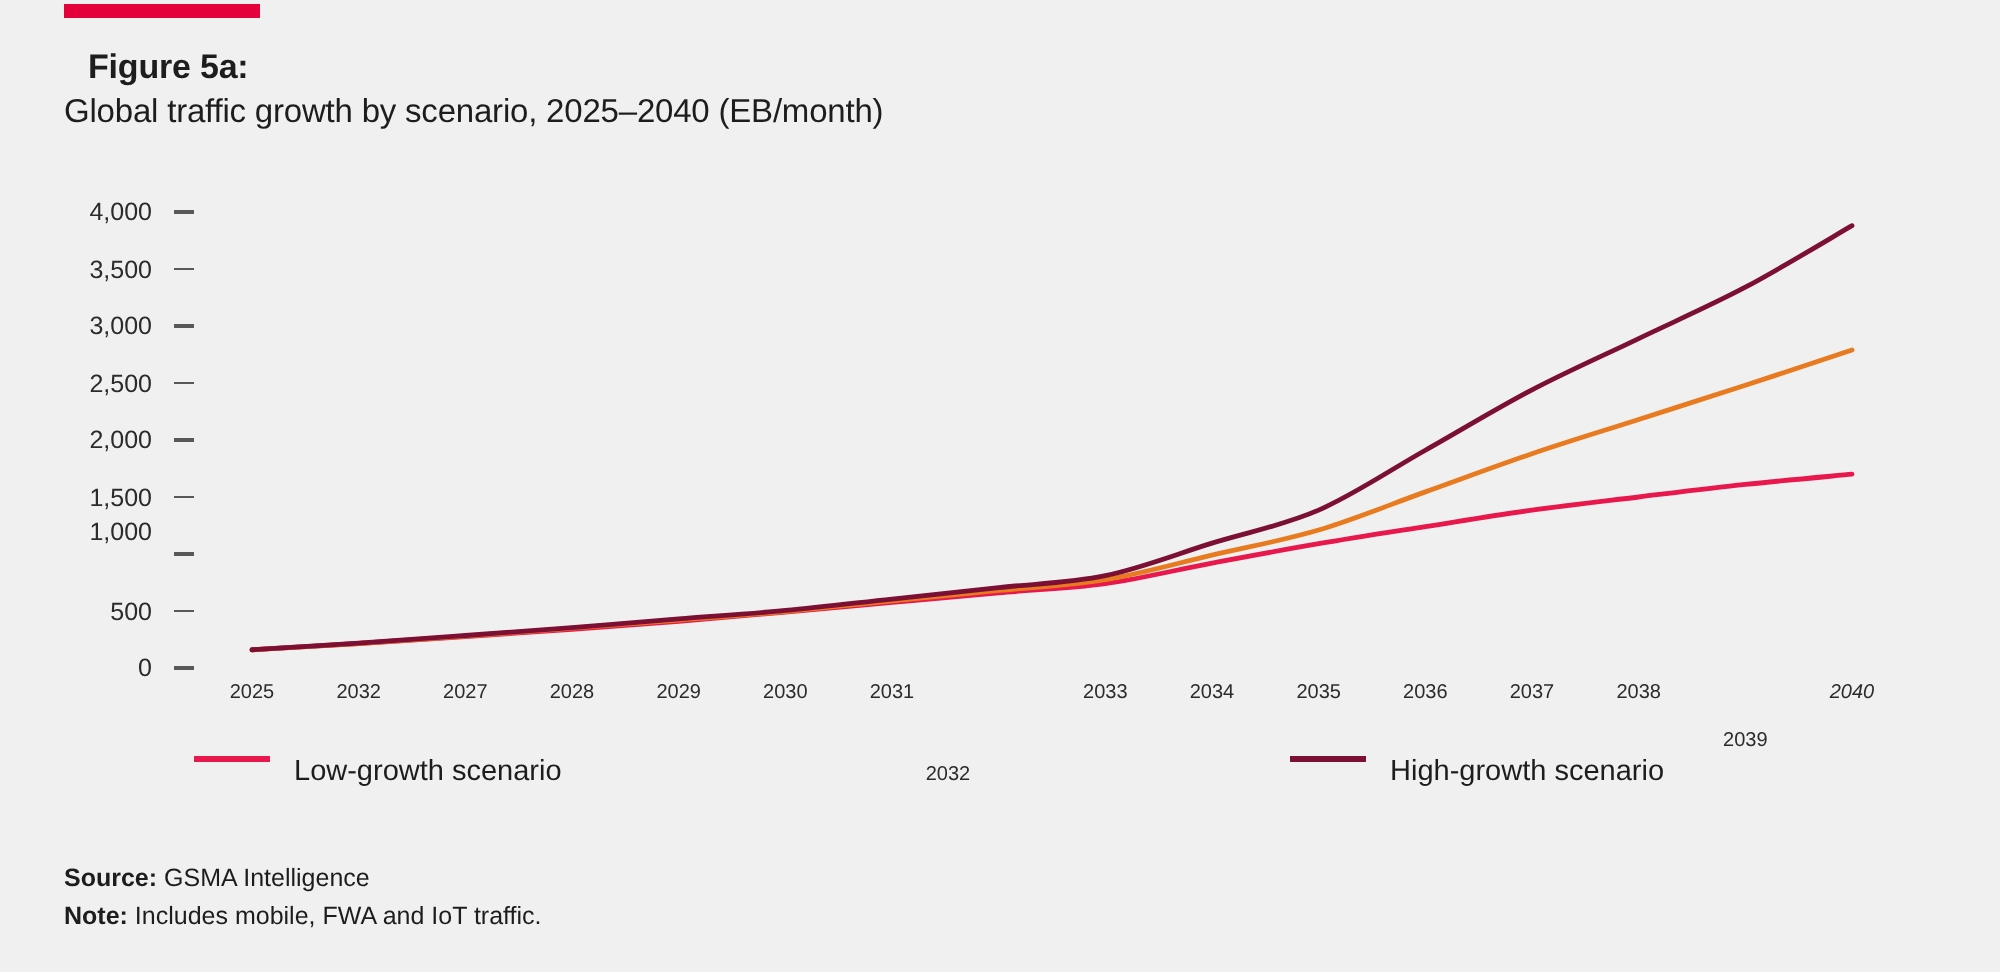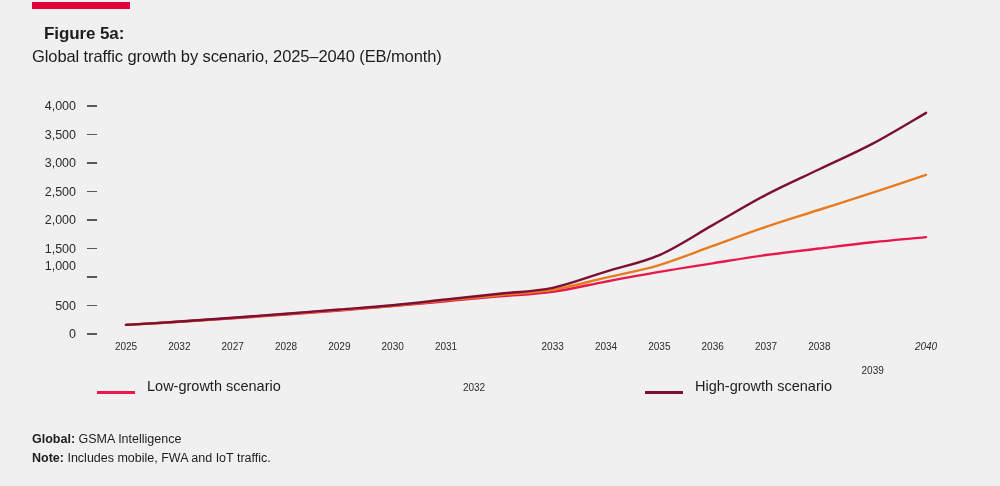--- a/index.html
+++ b/index.html
@@ -77,21 +77,21 @@
   .legend {
     position: absolute;
     left: 0;
     top: 378px;
     width: 1000px;
     height: 20px;
   }
   .legend-item {
     position: absolute;
     display: flex;
-    align-items: flex-end;
+    align-items: flex-start;
     white-space: nowrap;
   }
   .legend-swatch {
     width: 38px;
     height: 3.4px;
     margin-right: 12px;
     flex: 0 0 auto;
   }
   .legend-label {
     font-size: 14.5px;
@@ -171,20 +171,20 @@
         <span class="legend-label">Low-growth scenario</span>
       </div>
       <div class="legend-item" style="left: 645px; top: 0px;">
         <span class="legend-swatch" style="background: rgb(123, 16, 52);"></span>
         <span class="legend-label">High-growth scenario</span>
       </div>
     </div>
 
   <div class="footer">
     <div>
-      <b>Global:</b><span> GSMA Intelligence</span>
+      <b>Source:</b><span> GSMA Intelligence</span>
     </div>
     <div>
       <b>Note:</b><span> Includes mobile, FWA and IoT traffic.</span>
     </div>
   </div>
 
 </div>
 
 </body></html>

